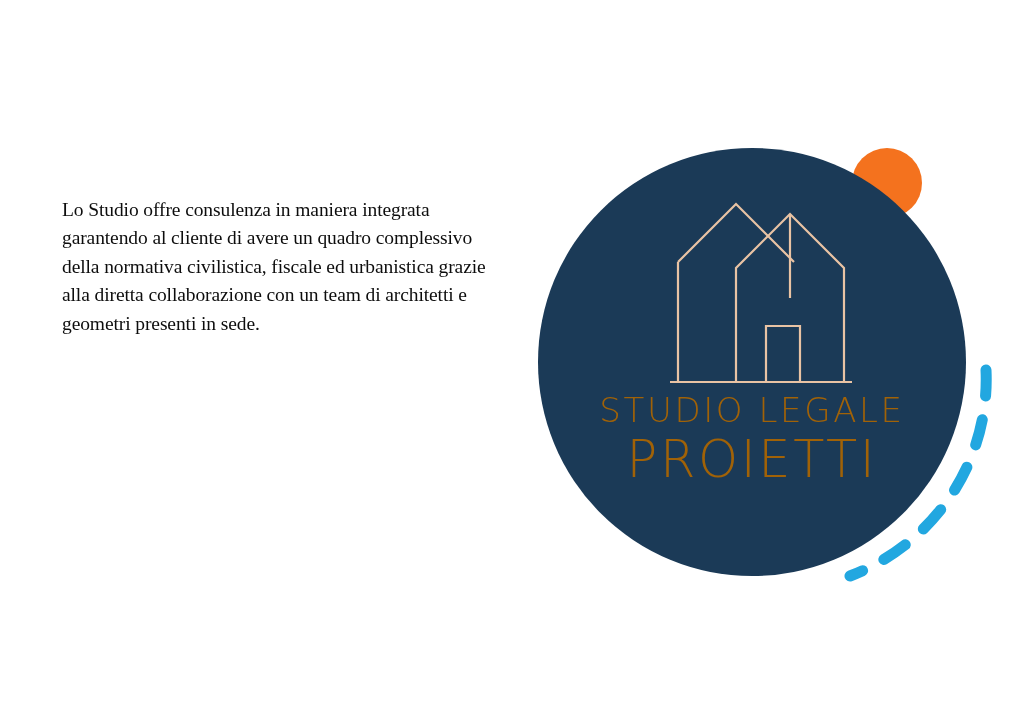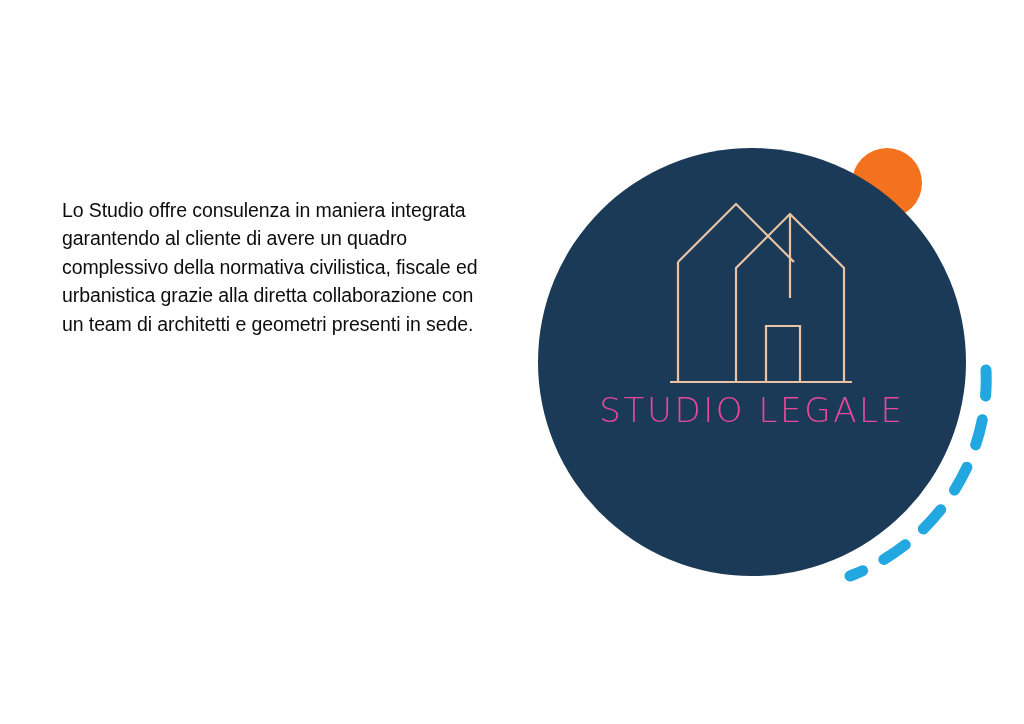--- a/index.html
+++ b/index.html
@@ -23,21 +23,21 @@
 
   
   .text-column {
     position: absolute;
     left: 62px;
     top: 196px;
     width: 432px;
   }
 
   .paragraph {
-    font-family: Liberation Sans, sans-serif;
+    font-family: Liberation Serif, serif;
     font-size: 19.5px;
     line-height: 28.4px;
     color: #0d0d0d;
     letter-spacing: -0.1px;
     margin: 0;
   }
 
   .paragraph.first {
     text-align: left;
   }
@@ -88,21 +88,21 @@
     display: block;
   }
 
   
   .wordmark {
     position: absolute;
     left: 18px;
     top: 268px;
     width: 428px;
     text-align: center;
-    color: #ec4899;
+    color: #a16207;
     font-family: "DejaVu Sans", sans-serif;
     font-weight: 300;
   }
   .wordmark .line1 {
     font-size: 34px;
     letter-spacing: 2.6px;
     line-height: 40px;
   }
   .wordmark .line2 {
     font-size: 51px;
@@ -147,20 +147,21 @@
         <path d="M150 44 L150 128" stroke="#e9c3a4" stroke-width="2.2" fill="none"></path>
 
         <path d="M30 212 L212 212" stroke="#e9c3a4" stroke-width="2.2" fill="none"></path>
 
         <path d="M126 212 L126 156 L160 156 L160 212" stroke="#e9c3a4" stroke-width="2.2" fill="none"></path>
       </svg>
     </div>
 
     <div class="wordmark">
       <div class="line1">STUDIO LEGALE</div>
+      <div class="line2">PROIETTI</div>
     </div>
 
     <svg class="dashed-arc" viewBox="0 0 260 260">
       <path d="M248 20 C252 108 200 192 112 226" stroke="#22a7e0" stroke-width="11" fill="none" stroke-linecap="round" stroke-dasharray="26 24"></path>
     </svg>
 
   </div>
 
 </div>
 

